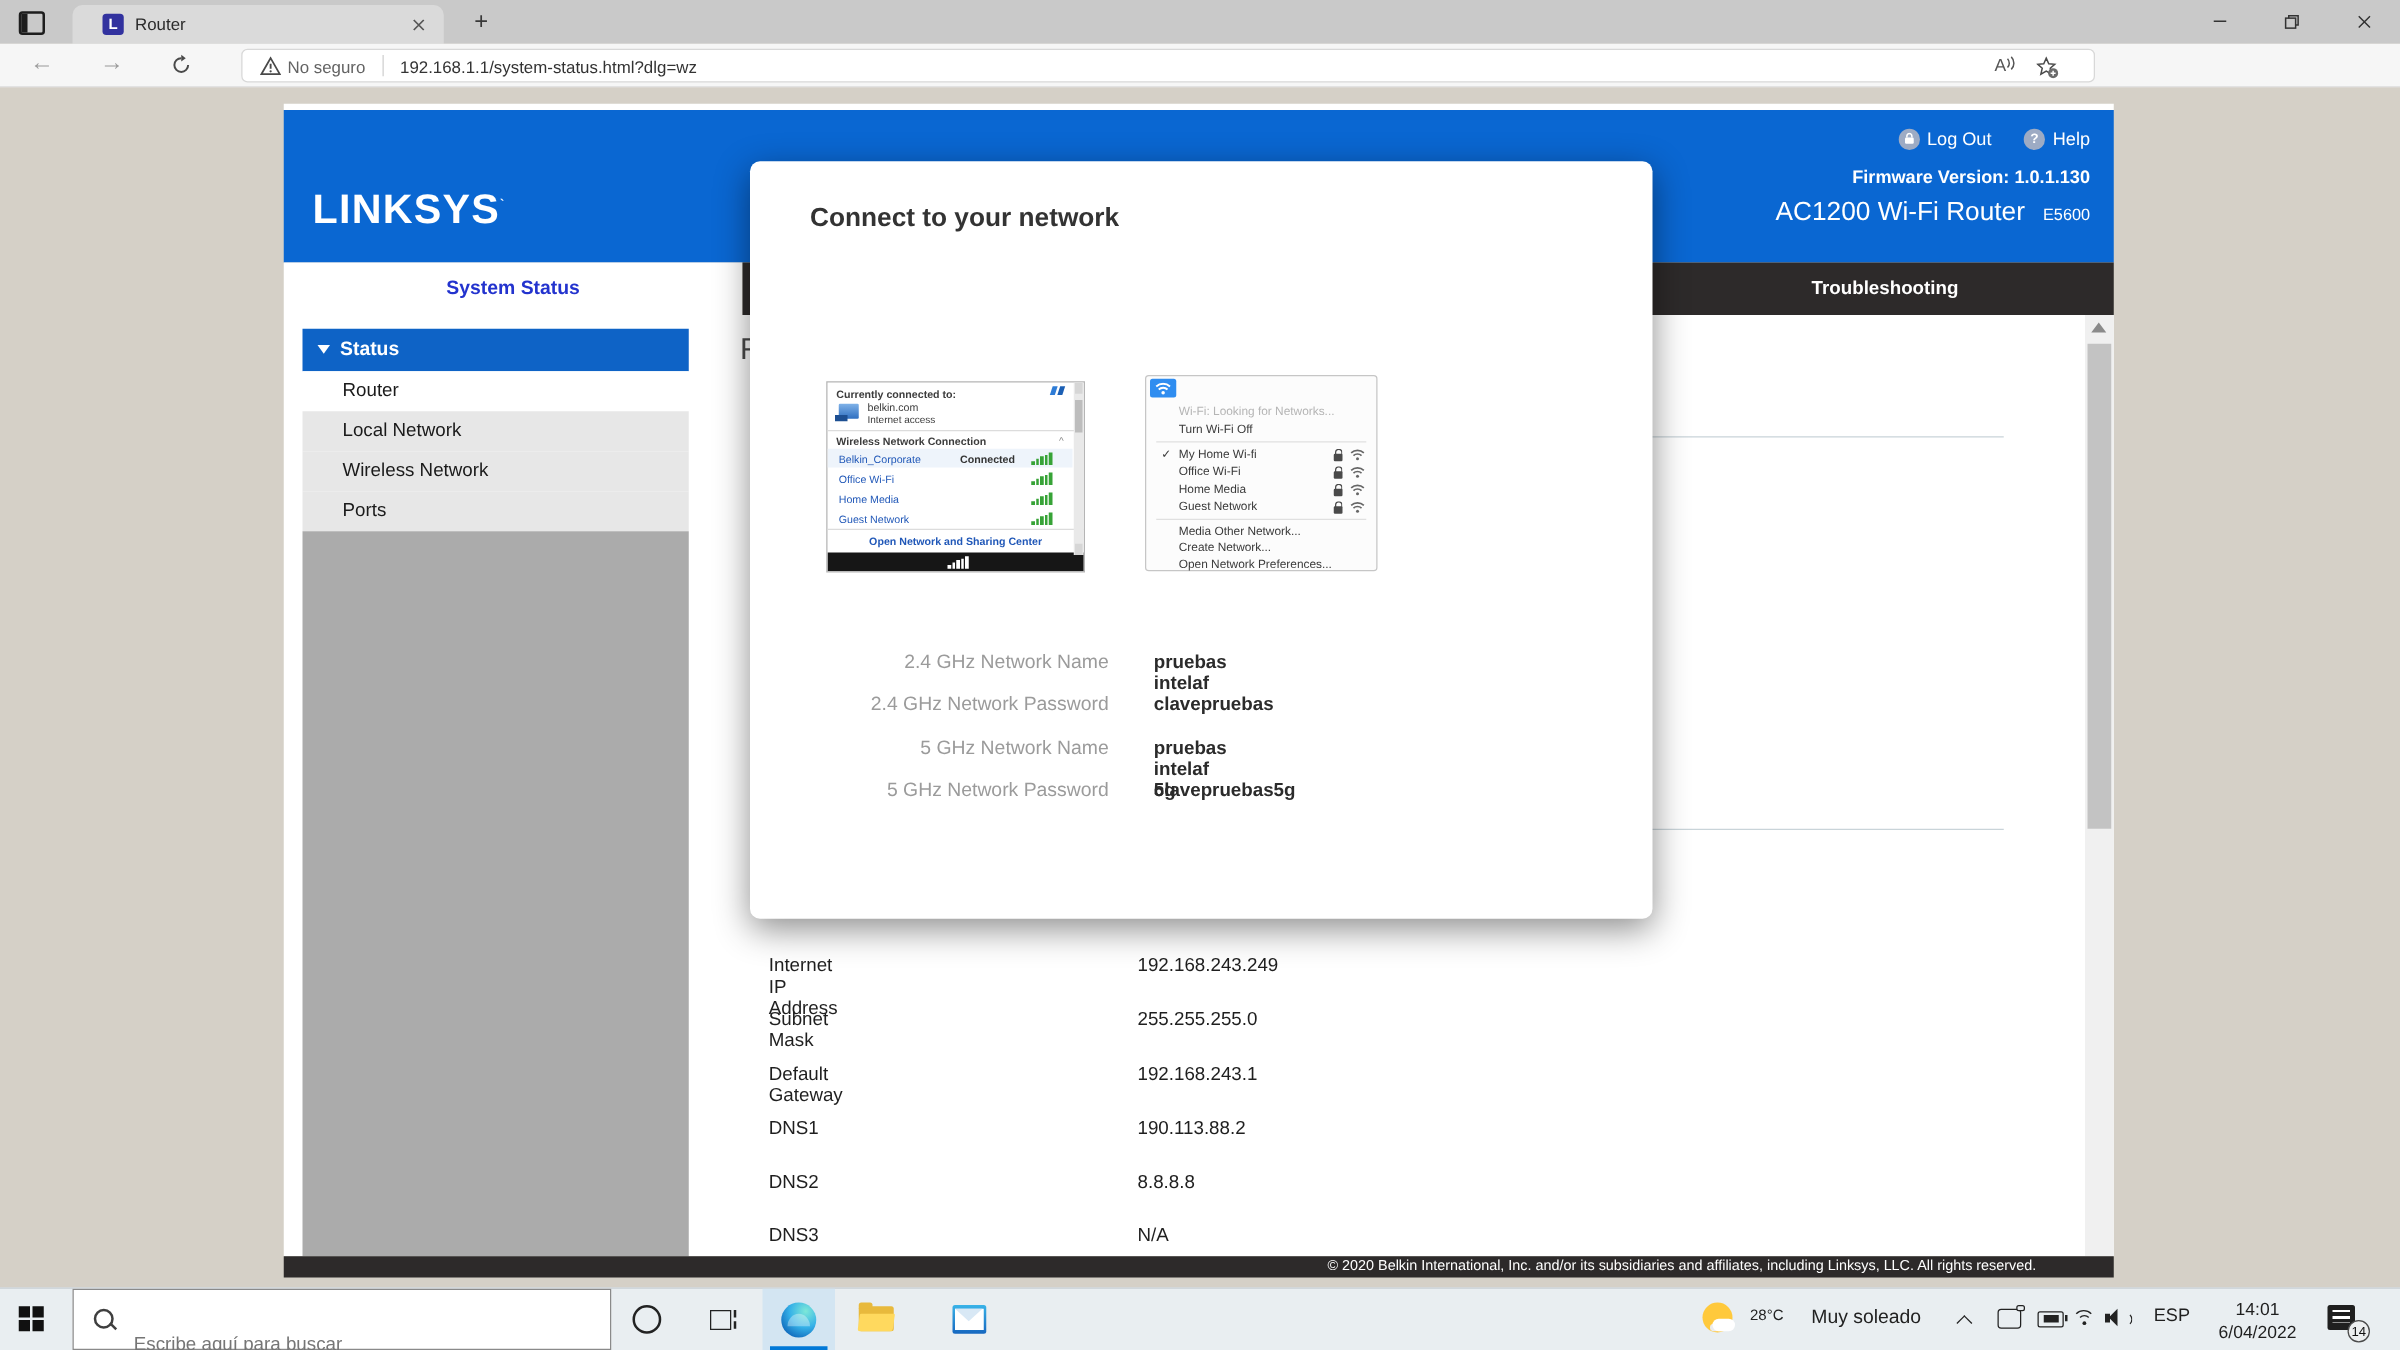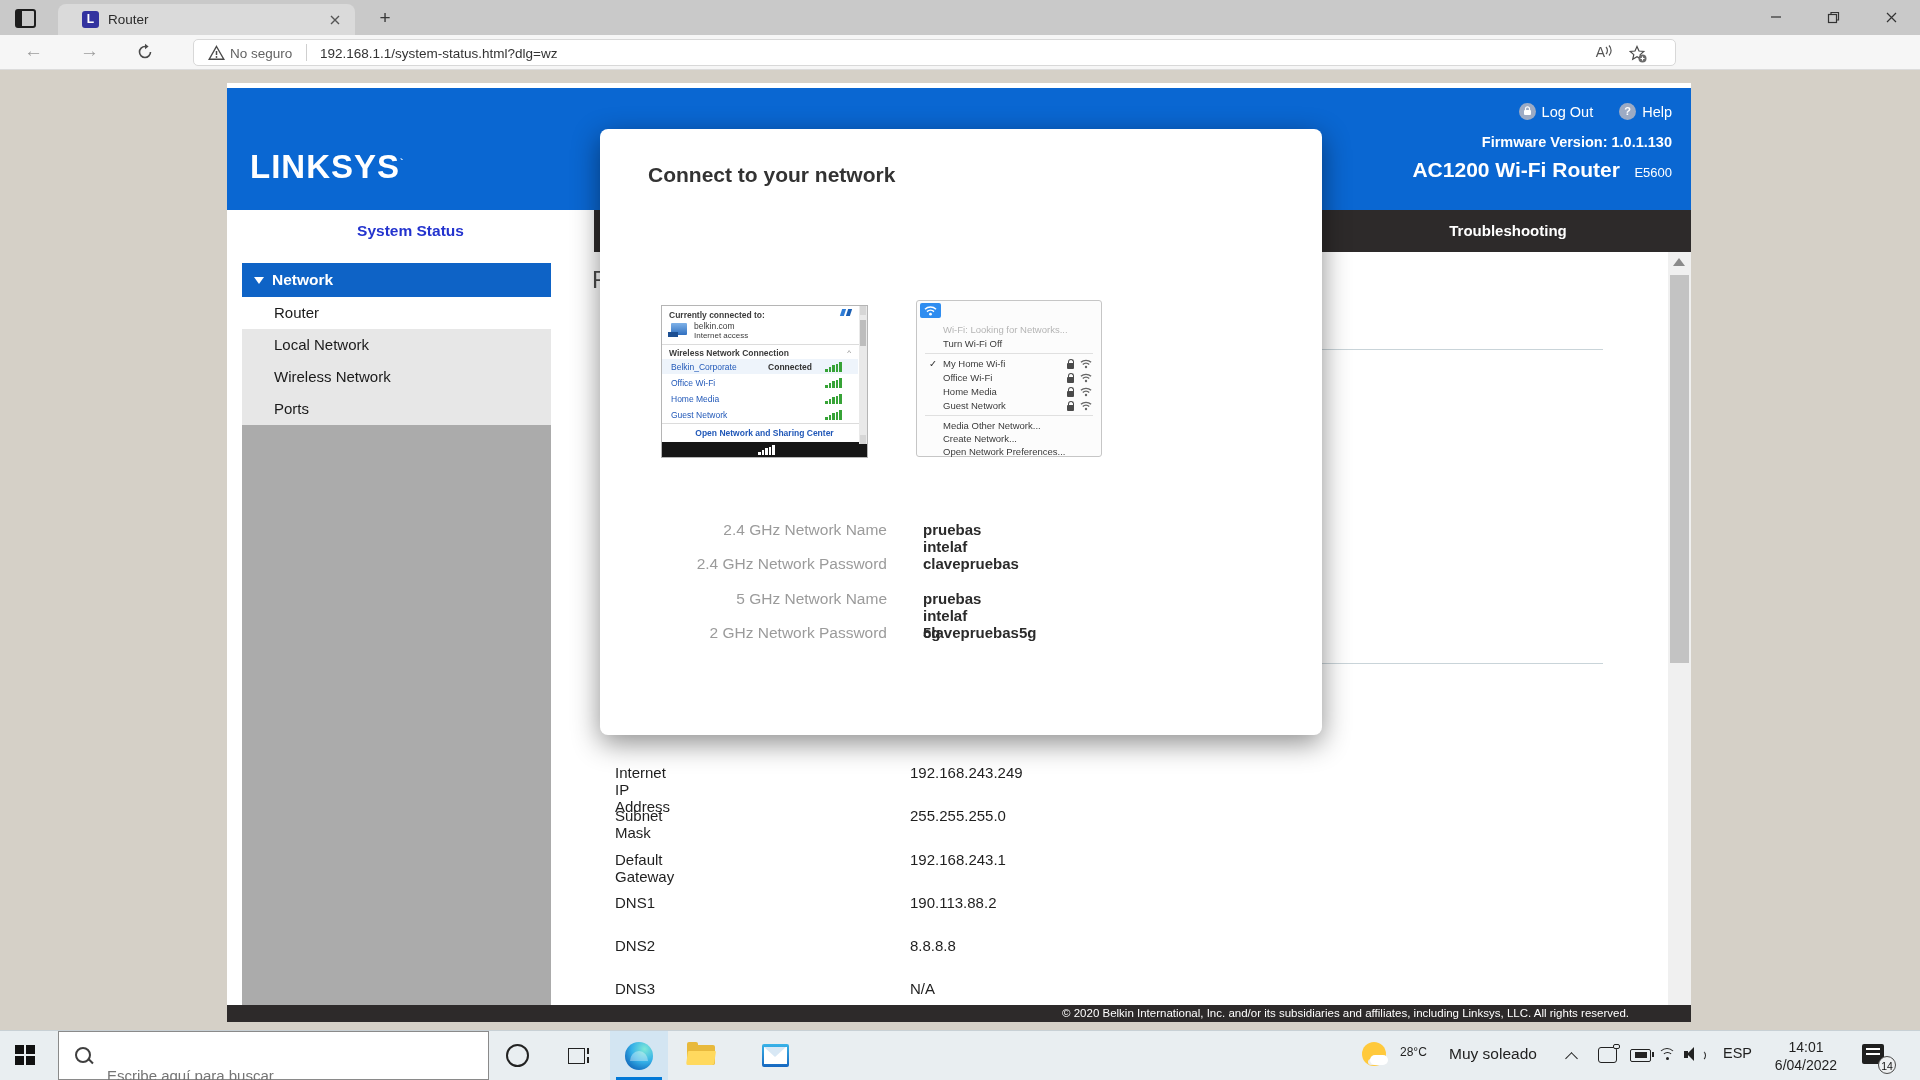--- a/index.html
+++ b/index.html
@@ -42,21 +42,21 @@
   
   #rc-strip{position:absolute;left:227px;top:83px;width:1464px;height:5px;background:#fff;}
   #rc-header{position:absolute;left:227px;top:88px;width:1464px;height:122px;background:#0A67D2;}
   #logo{position:absolute;left:250px;top:148px;color:#fff;font-size:33px;font-weight:bold;letter-spacing:1px;}
   #logo sup{font-size:10px;}
   #hdr-links{position:absolute;top:103px;right:248px;display:flex;gap:26px;color:#fff;font-size:14.5px;}
   .hdr-link{display:flex;align-items:center;gap:6px;}
   .circ-ic{width:17px;height:17px;border-radius:50%;background:#9DABC4;color:#fff;font-size:11px;font-weight:bold;text-align:center;line-height:17px;display:inline-block;}
   #firmware{position:absolute;top:134px;right:248px;color:#fff;font-size:14.5px;font-weight:600;}
   #model{position:absolute;top:158px;right:248px;color:#fff;text-align:right;}
-  #model .mn{font-size:21px;font-weight:bold;}
+  #model .mn{font-size:21px;font-weight:normal;}
   #model .mnum{font-size:13px;margin-left:10px;}
 
   #nav-left{position:absolute;left:227px;top:210px;width:367px;height:42px;background:#fff;text-align:center;line-height:42px;font-size:15.5px;font-weight:bold;color:#2333CE;}
   #nav-right{position:absolute;left:594px;top:210px;width:1097px;height:42px;background:#2D2A2A;}
   #nav-ts{position:absolute;left:914px;top:0;transform:translateX(-50%);line-height:42px;color:#fff;font-size:15px;font-weight:bold;}
 
   #content-bg{position:absolute;left:227px;top:252px;width:1464px;height:753px;background:#fff;}
   #page-heading{position:absolute;left:592px;top:266px;font-size:24px;color:#4A4A4A;}
   .hsep{position:absolute;left:615px;width:988px;height:1px;background:#C9D4D9;}
   #sep1{top:349px;} #sep2{top:663px;}
@@ -304,21 +304,21 @@
   <div id="nav-left">System Status</div>
   <div id="nav-right">
     <span id="nav-ts">Troubleshooting</span>
   </div>
 
   <div id="content-bg"></div>
   <div id="page-heading">Router</div>
   <div class="hsep" id="sep1"></div>
   <div class="hsep" id="sep2"></div>
 
-  <div id="side-status"><span class="tri"></span><span>Network</span></div>
+  <div id="side-status"><span class="tri"></span><span>Status</span></div>
   <div class="side-item" id="si-0">Router</div>
   <div class="side-item" id="si-1">Local Network</div>
   <div class="side-item" id="si-2">Wireless Network</div>
   <div class="side-item" id="si-3">Ports</div>
   <div id="side-gray"></div>
 
   <div class="srow" id="sr-0">
       <span class="lbl">Internet IP Address</span>
       <span class="val">192.168.243.249</span>
     </div>
@@ -487,21 +487,21 @@
       </div>
     <div class="mset" id="ms-1">
         <span class="ml">2.4 GHz Network Password</span>
         <span class="mv">clavepruebas</span>
       </div>
     <div class="mset" id="ms-2">
         <span class="ml">5 GHz Network Name</span>
         <span class="mv">pruebas intelaf 5g</span>
       </div>
     <div class="mset" id="ms-3">
-        <span class="ml">2 GHz Network Password</span>
+        <span class="ml">5 GHz Network Password</span>
         <span class="mv">clavepruebas5g</span>
       </div>
   </div>
 
   <div id="taskbar">
     <div id="start">
         <i></i>
         <i></i>
         <i></i>
         <i></i>

